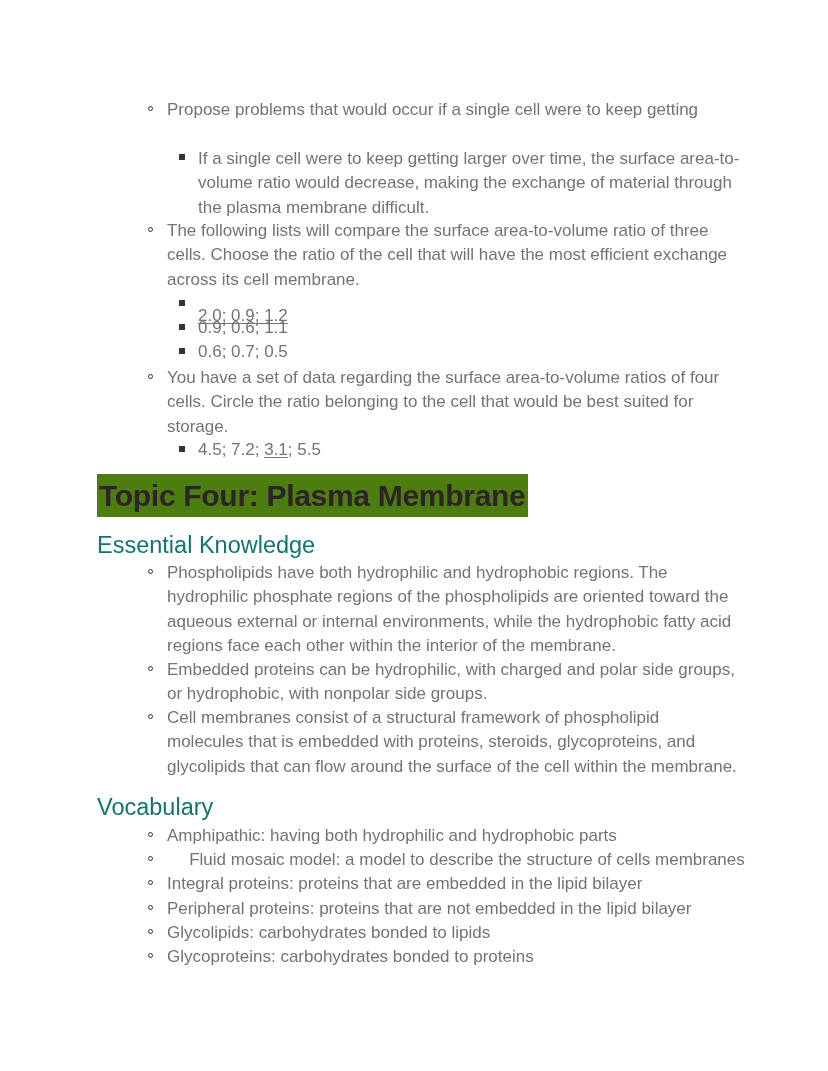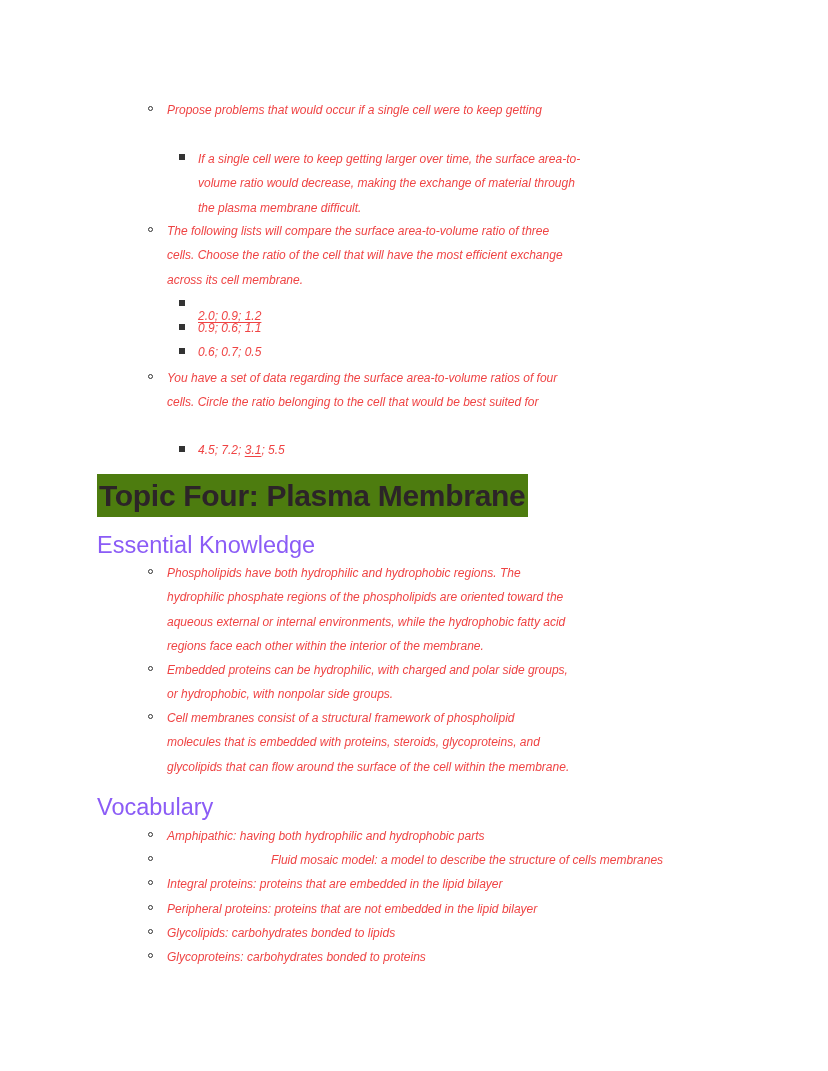--- a/index.html
+++ b/index.html
@@ -1,29 +1,29 @@
 <!DOCTYPE html>
 <html><head>
 <meta charset="utf-8">
 <style>
   html, body { margin: 0; padding: 0; background: #ffffff; }
   body { width: 828px; height: 1071px; position: relative; overflow: hidden;
          font-family: "Liberation Sans", sans-serif; color: #1f1f1f; }
   .page { position: absolute; left: 0; top: 0; width: 828px; }
-  .li { position: absolute; font-size: 12px; line-height: 24.3px; color: #ef4444; font-style: italic; }
+  .li { position: absolute; font-size: 17px; line-height: 24.3px; color: #737373; }
   .lvl2 { left: 167px; width: 580px; }
   .lvl3 { left: 198px; width: 560px; }
   .bullet-circle { position: absolute; width: 5px; height: 5px; border: 1.2px solid #333;
                    border-radius: 50%; box-sizing: border-box; }
   .bullet-square { position: absolute; width: 6px; height: 6px; background: #333; }
   .u { text-decoration: underline; text-underline-offset: 2px; }
   .h1 { position: absolute; left: 97px; top: 474px; height: 43px; padding: 0 3px 0 2px;
         background: #ffc0cf; font-weight: bold; font-size: 30px; line-height: 43px; color: #2c2428;
         letter-spacing: -0.3px; }
-  .h2 { position: absolute; left: 97px; font-size: 23.5px; line-height: 30px; color: #8b5cf6; }
+  .h2 { position: absolute; left: 97px; font-size: 23.5px; line-height: 30px; color: #0f766e; }
 </style>
 </head>
 <body>
 
 <div class="page">
 
   <span class="bullet-circle" style="left:148px; top:106px;"></span>
   <div class="li lvl2" style="top:98px;">
     <div>Propose problems that would occur if a single cell were to keep getting</div>
   </div>
@@ -50,20 +50,21 @@
   </div>
   <span class="bullet-square" style="left:179px; top:348px;"></span>
   <div class="li lvl3" style="top:340px;">
     <span>0.6; 0.7; 0.5</span>
   </div>
 
   <span class="bullet-circle" style="left:148px; top:374px;"></span>
   <div class="li lvl2" style="top:366px;">
     <div>You have a set of data regarding the surface area-to-volume ratios of four</div>
     <div>cells. Circle the ratio belonging to the cell that would be best suited for</div>
+    <div>storage.</div>
   </div>
   <span class="bullet-square" style="left:179px; top:446px;"></span>
   <div class="li lvl3" style="top:438px;">
     <span>4.5</span><span>; </span><span>7.2</span><span>; </span><span class="u">3.1</span><span>; </span><span>5.5</span>
   </div>
 
   <div class="h1" style="background: #4d7c0f;">Topic Four: Plasma Membrane</div>
 
   <div class="h2" style="top:530px;">Essential Knowledge</div>
 

